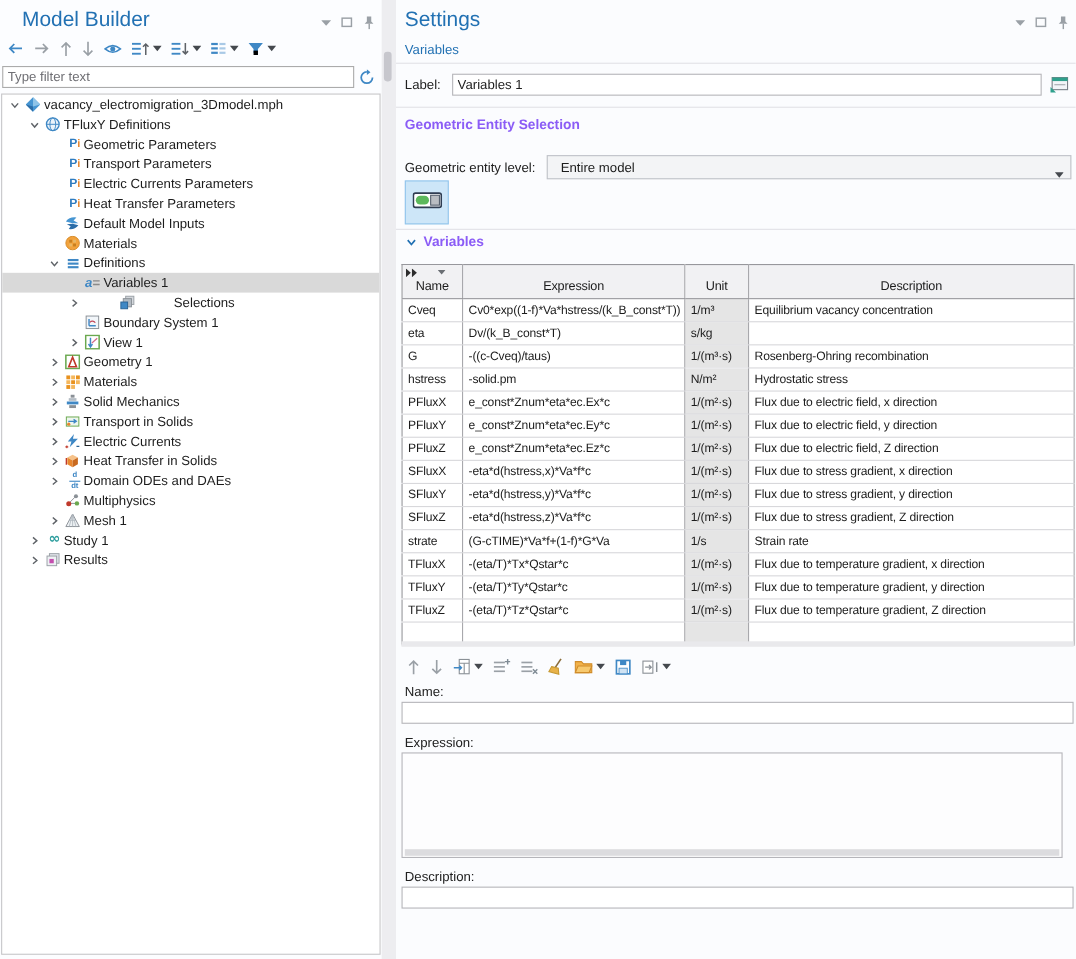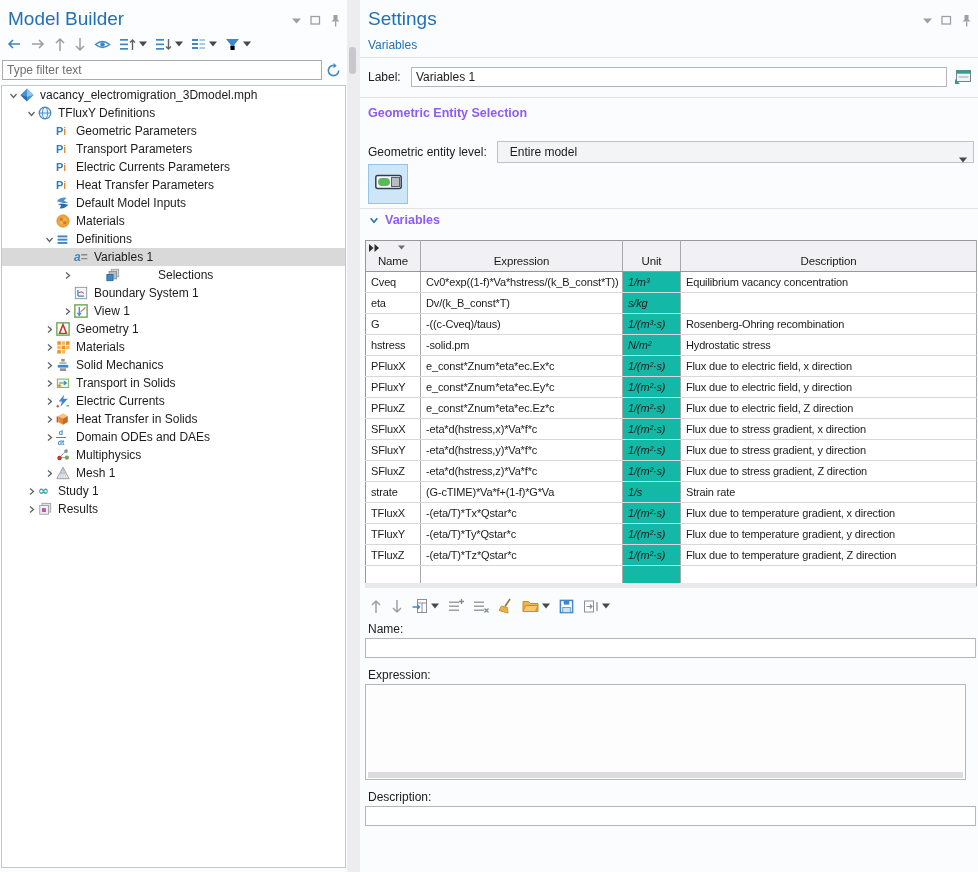--- a/index.html
+++ b/index.html
@@ -4,37 +4,37 @@
 <style>
   html,body{margin:0;padding:0;}
   body{
     position:relative;width:978px;height:872px;overflow:hidden;
     font-family:"Liberation Sans",sans-serif;background:#fbfcfe;color:#1c1c1c;
     -webkit-font-smoothing:antialiased;
   }
   
   .panel-left{position:absolute;left:0;top:0;width:346px;height:872px;background:#fcfdff;}
   .panel-title{font-size:19px;color:#2271b3;}
-  .mb-title{position:absolute;left:8px;top:8px;}
+  .mb-title{position:absolute;left:20px;top:8px;}
   .winicons{position:absolute;top:14px;display:flex;gap:9px;align-items:center;}
   .mb-winicons{right:5px;}
   .winicons span{display:inline-flex;align-items:center;justify-content:center;cursor:default;}
   .mb-toolbar{position:absolute;left:3px;top:33px;height:22px;display:flex;align-items:center;}
   .tbtn{display:inline-flex;align-items:center;justify-content:center;height:20px;padding:0 3px;margin-right:2px;}
   .tbtn .caret{margin-left:3px;display:inline-flex;}
   .ico{display:inline-flex;align-items:center;justify-content:center;}
   .filter-row{position:absolute;left:2px;top:60px;width:342px;height:20px;display:flex;align-items:center;}
   .filter-row input{flex:1;height:18px;border:1px solid #ababab;background:#fff;font:12px "Liberation Sans",sans-serif;color:#444;padding:0 4px;outline:none;}
   .filter-row input::placeholder{color:#6f6f74;}
   .refresh-btn{width:22px;display:flex;justify-content:center;}
   .tree-box{position:absolute;left:1px;top:85px;width:343px;height:781px;border:1px solid #c6c6c9;background:#fff;overflow:hidden;}
   .trow{height:18px;display:flex;align-items:center;font-size:12px;white-space:nowrap;cursor:default;}
   .trow.sel{background:#d9d9d9;}
   .chev{width:14px;display:inline-flex;justify-content:center;flex:none;}
-  .ticon{width:17px;display:inline-flex;justify-content:flex-start;flex:none;}
+  .ticon{width:17px;display:inline-flex;justify-content:flex-end;flex:none;}
   .tlabel{margin-left:3px;}
   .sash{position:absolute;left:347px;top:0;width:13px;height:872px;background:#ededf0;}
   .sash-thumb{position:absolute;left:349px;top:47px;width:7px;height:27px;background:#c7c7cd;border-radius:3px;}
   
   .pi-ic{font:700 11px "Liberation Sans",sans-serif;color:#2f7cc0;}
   .pi-ic i{font-style:normal;color:#e8872e;font-size:10px;}
   .veq-ic{font:700 12px "Liberation Sans",sans-serif;color:#3f88c5;}
   .veq-ic b{color:#8a8a8a;font-weight:700;}
   .ode-ic{display:inline-flex;flex-direction:column;align-items:center;line-height:5px;font:700 7px "Liberation Sans",sans-serif;color:#3f88c5;}
   .ode-ic .bar{width:10px;border-top:1px solid #3f88c5;margin:1px 0;}
@@ -59,21 +59,21 @@
   .combo .combo-caret{position:absolute;right:6px;top:7px;}
   .toggle-btn{position:absolute;left:8px;top:164px;width:38px;height:38px;background:#cde6f8;border:1px solid #93c5ec;display:flex;align-items:center;justify-content:center;}
   .vars-head{position:absolute;left:8px;top:213px;display:flex;align-items:center;}
   .vars-head .chev{width:12px;margin-right:5px;}
   
   .vtable-wrap{position:absolute;left:5px;top:240px;width:611px;}
   table.vtable{border-collapse:collapse;width:611px;table-layout:fixed;background:#fff;border:1px solid #97979c;}
   .vtable th,.vtable td{font:11px "Liberation Sans",sans-serif;letter-spacing:-0.15px;white-space:nowrap;overflow:hidden;padding:0 5px;border-right:1px solid #a8a8ac;}
   .vtable th{height:26px;background:#f1f1f3;text-align:center;font-weight:400;font-size:11.5px;border-bottom:1px solid #97979c;vertical-align:bottom;padding-bottom:4px;}
   .vtable td{height:20px;border-bottom:1px solid #d8d8db;}
-  .vtable td.c2{background:#14b8a6;font-style:italic;}
+  .vtable td.c2{background:#e5e5e5;}
   .vtable col.k0{width:55px;}.vtable col.k1{width:202px;}.vtable col.k2{width:58px;}.vtable col.k3{width:296px;}
   th.name-th{position:relative;}
   .skip-ic{position:absolute;left:3px;top:3px;}
   .sort-ic{position:absolute;left:32px;top:4px;}
   .tscroll{position:absolute;left:5px;top:583px;width:611px;height:5px;background:#e9e9ec;}
   .vtoolbar{position:absolute;left:7px;top:596px;height:20px;display:flex;align-items:center;}
   .vtoolbar .tbtn{margin-right:3px;}
   .name-lab{position:absolute;left:8px;top:622px;}
   .name-input{position:absolute;left:5px;top:638px;width:601px;}
   .expr-lab{position:absolute;left:8px;top:668px;}

